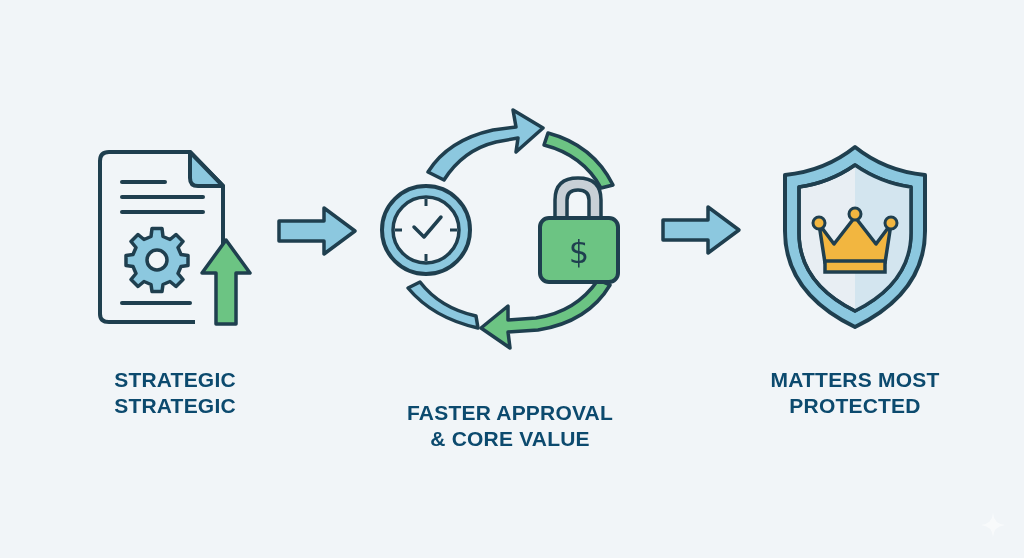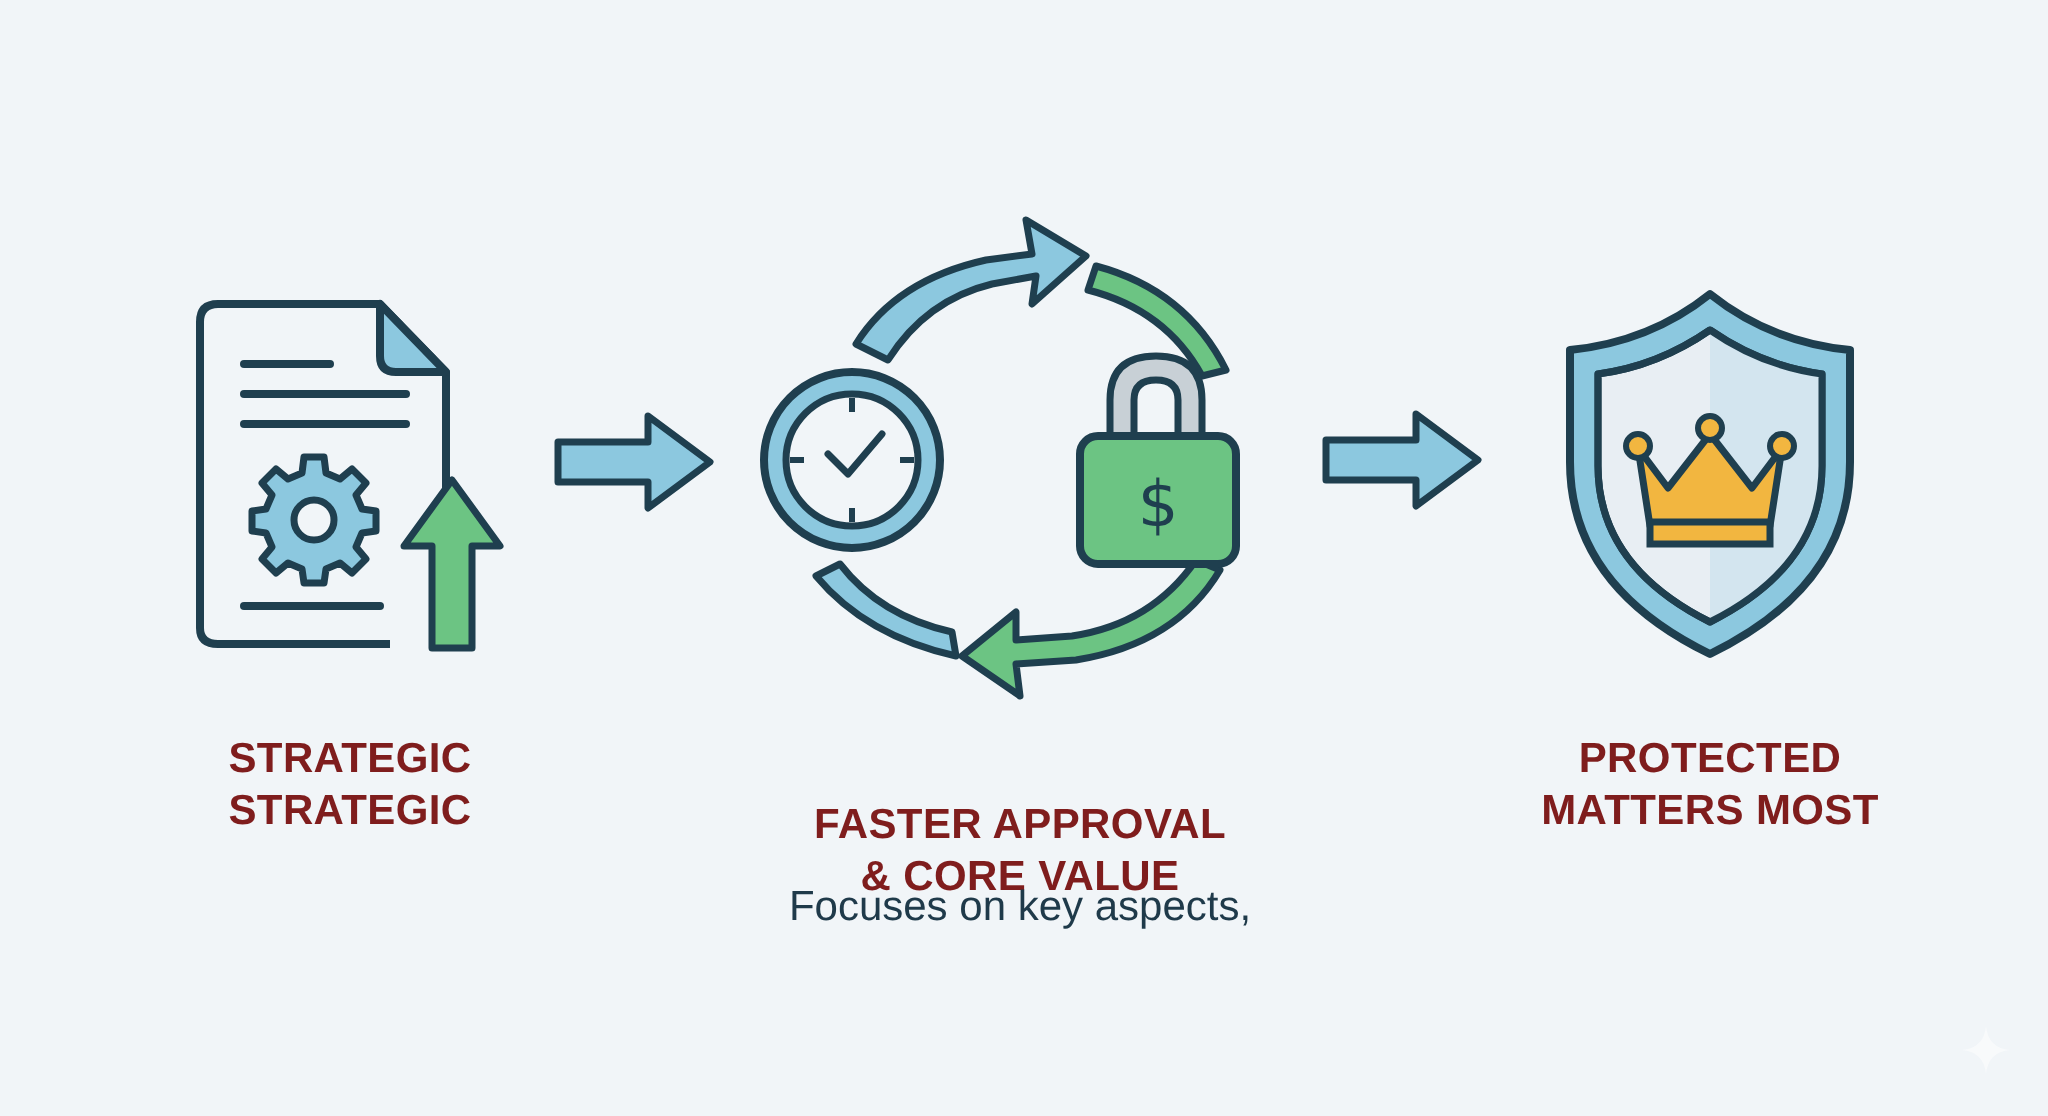--- a/index.html
+++ b/index.html
@@ -6,21 +6,21 @@
   body {
     width:1024px; height:558px; overflow:hidden;
     background:#f1f5f8;
     font-family:"Liberation Sans", "DejaVu Sans", sans-serif;
     position:relative;
   }
   .abs { position:absolute; }
   svg { display:block; }
   .title {
     position:absolute; text-align:center;
-    color:#7f1d1d; font-weight:bold; font-size:21px; line-height:26px;
+    color:#0c4a6e; font-weight:bold; font-size:21px; line-height:26px;
     letter-spacing:0.2px;
   }
   .desc {
     position:absolute; text-align:center;
     color:#1f3a4a; font-size:21px; line-height:28px;
   }
 </style>
 </head>
 <body>
 
@@ -104,25 +104,24 @@
   <div>STRATEGIC</div>
   <div>STRATEGIC</div>
 </div>
 
 <div class="title" style="left:370px;top:372px;width:280px;margin-top:28px;">
   <div>FASTER APPROVAL</div>
   <div>&amp; CORE VALUE</div>
 </div>
 
 <div class="desc" style="left:350px;top:440px;width:320px;">
-  <div>Focuses on key aspects,</div>
 </div>
 
 <div class="title" style="left:740px;top:367px;width:230px;">
+  <div>MATTERS MOST</div>
   <div>PROTECTED</div>
-  <div>MATTERS MOST</div>
 </div>
 
 <div class="abs" style="left:980px;top:512px;width:26px;height:26px;opacity:0.5;">
   <svg width="26" height="26" viewBox="0 0 26 26">
     <path d="M13,1 Q14,12 25,13 Q14,14 13,25 Q12,14 1,13 Q12,12 13,1 Z" fill="#ffffff"></path>
   </svg>
 </div>
 
 </body></html>

